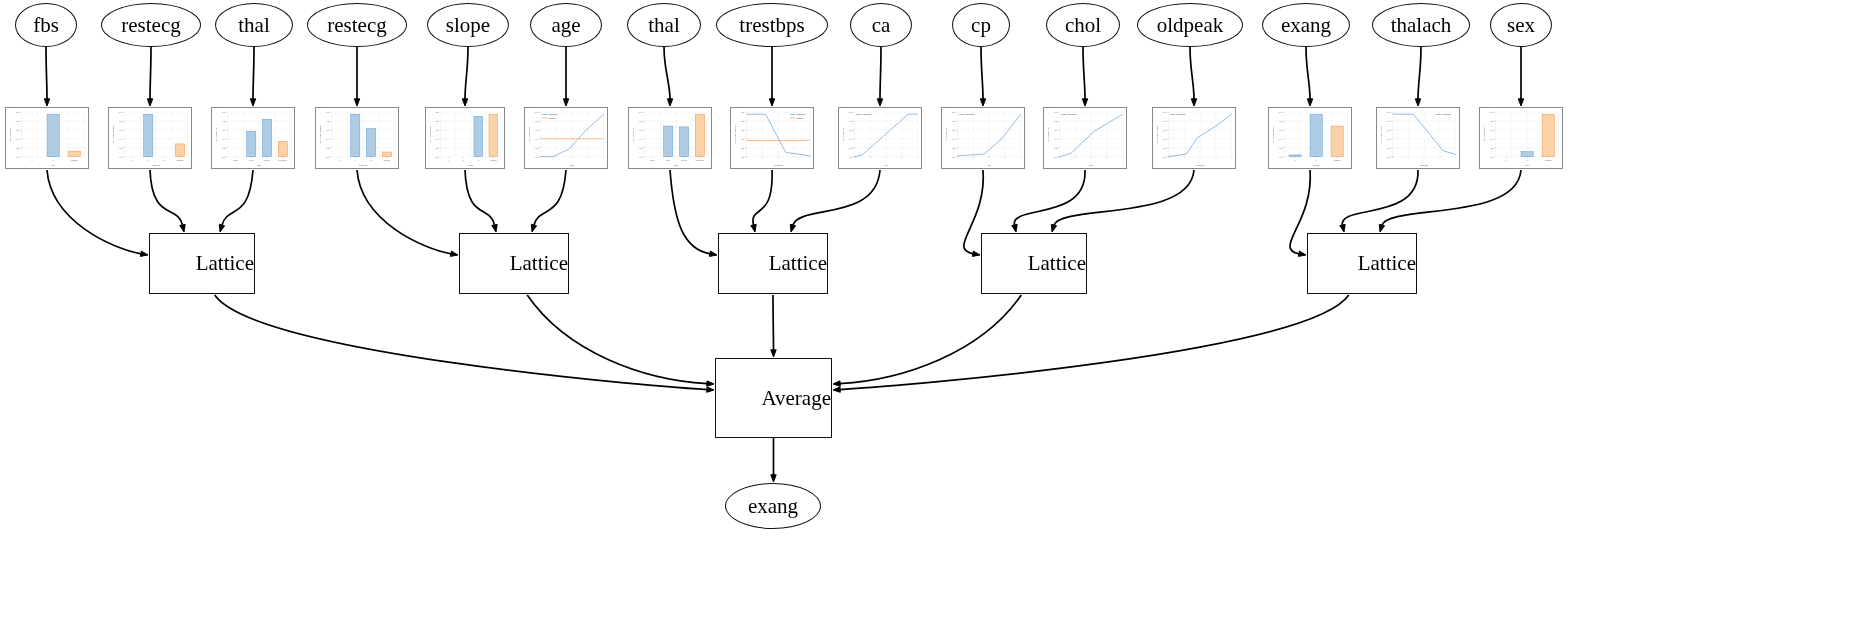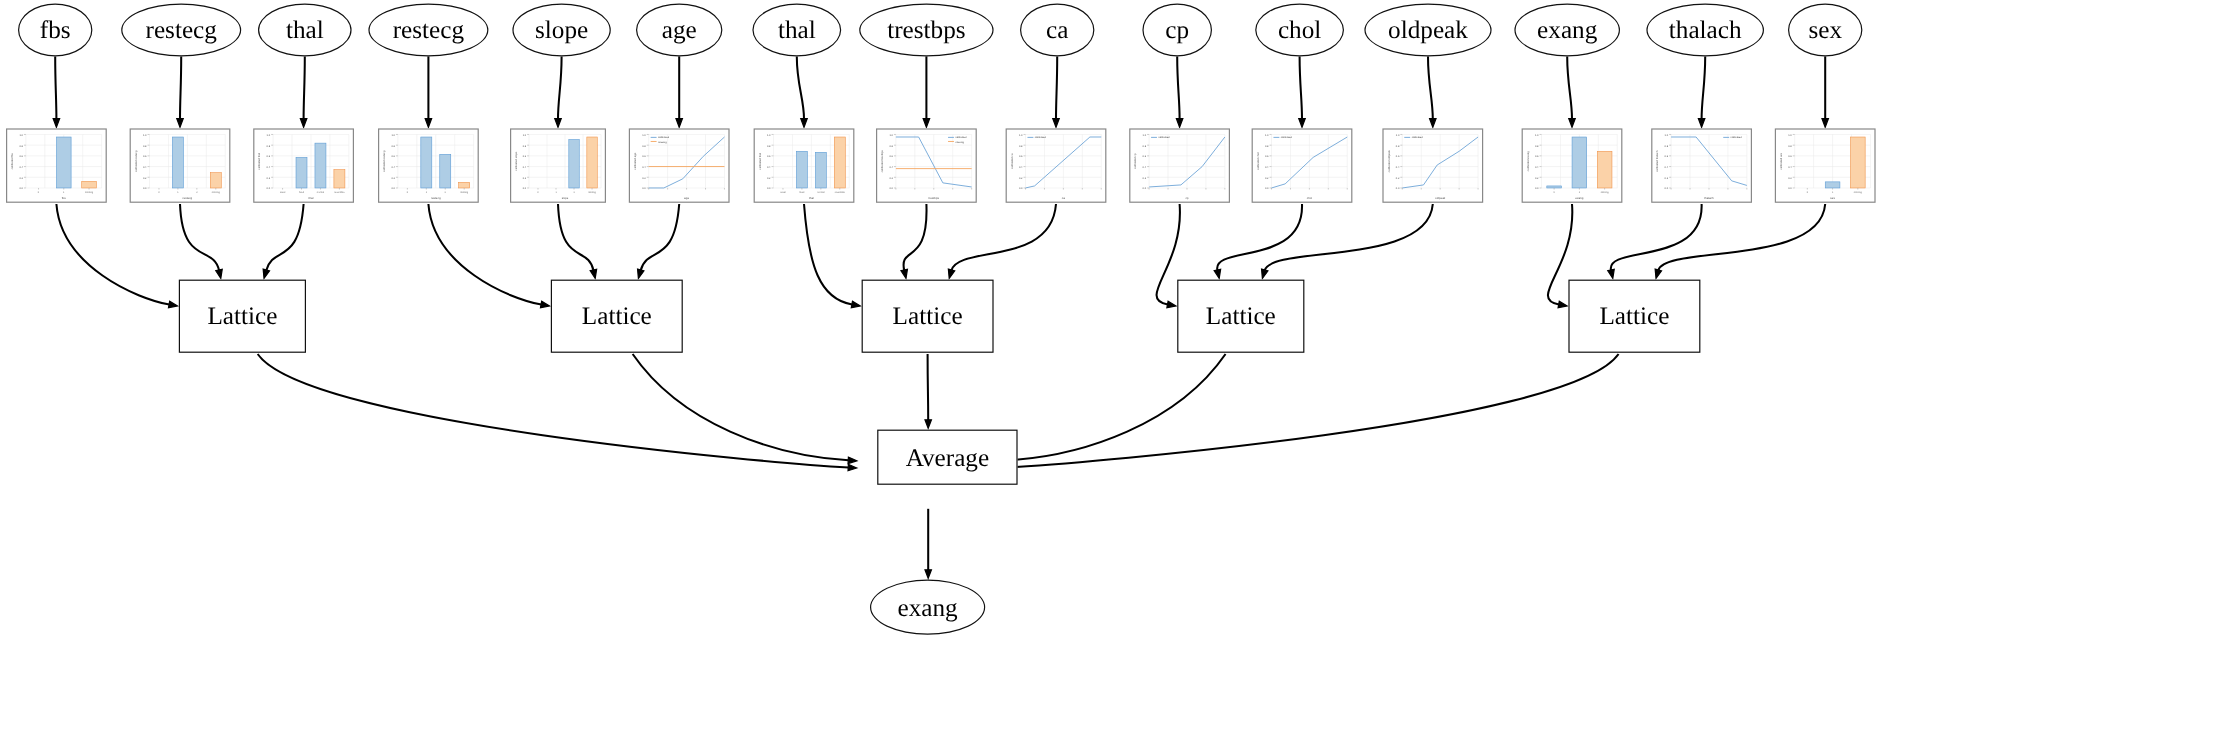--- a/index.html
+++ b/index.html
@@ -7,21 +7,21 @@
        font-family:"Liberation Serif","DejaVu Serif",serif;}
   #stage{position:relative;width:1849px;height:627px;}
 
   
   .node-ellipse{position:absolute;border:1.6px solid #111;border-radius:50%;
     background:#fff;display:flex;align-items:center;justify-content:center;
     font-size:21px;color:#000;line-height:1;box-sizing:border-box;}
 
   
   .node-box{position:absolute;border:1.7px solid #111;background:#fff;
-    display:flex;align-items:center;justify-content:center;
+    display:flex;align-items:center;justify-content:flex-end;
     font-size:21px;color:#000;box-sizing:border-box;}
 
   
   .panel{position:absolute;border:1.4px solid #888;background:#fff;
     box-sizing:border-box;overflow:hidden;}
   .panel svg{display:block;width:100%;height:100%;}
 
   
   #edges{position:absolute;left:0;top:0;width:1849px;height:627px;
          pointer-events:none;}
@@ -756,21 +756,21 @@
       </div>
       <div class="node-box" style="left: 718px; top: 233px; width: 110px; height: 61px;">
         <span>Lattice</span>
       </div>
       <div class="node-box" style="left: 981px; top: 233px; width: 106px; height: 61px;">
         <span>Lattice</span>
       </div>
       <div class="node-box" style="left: 1307px; top: 233px; width: 110px; height: 61px;">
         <span>Lattice</span>
       </div>
-      <div class="node-box" style="left: 715px; top: 358px; width: 117px; height: 46px; margin-left: 16px;">
+      <div class="node-box" style="left: 715px; top: 358px; width: 117px; height: 80px;">
         <span>Average</span>
       </div>
       <div class="node-ellipse" style="left: 725px; top: 483px; width: 96px; height: 46px;">
         <span>exang</span>
       </div>
     </div>
 
 </div>
 
 </body></html>

